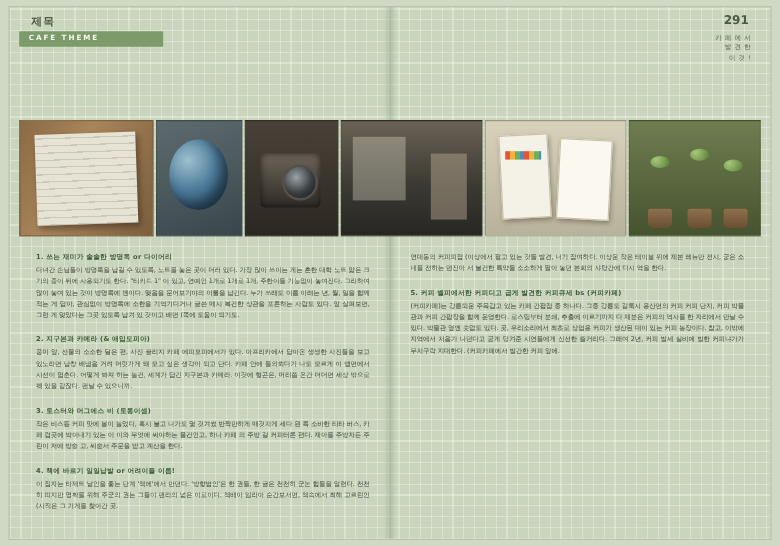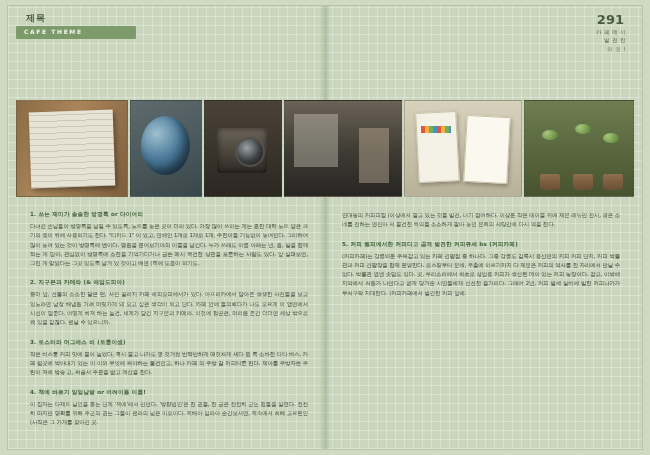--- a/index.html
+++ b/index.html
@@ -54,21 +54,21 @@
     top: 6px;
     font-size: 9px;
     letter-spacing: 1px;
     color: #4b5a42;
     font-weight: bold;
   }
   .folio-right {
     position: absolute;
     right: 18px;
     top: 6px;
-    font-size: 13px;
+    font-size: 10px;
     color: #4b5a42;
     font-weight: bold;
   }
   .tag-bar {
     position: absolute;
     left: 8px;
     top: 20px;
     width: 120px;
     height: 13px;
     background: #7d9a6b;

